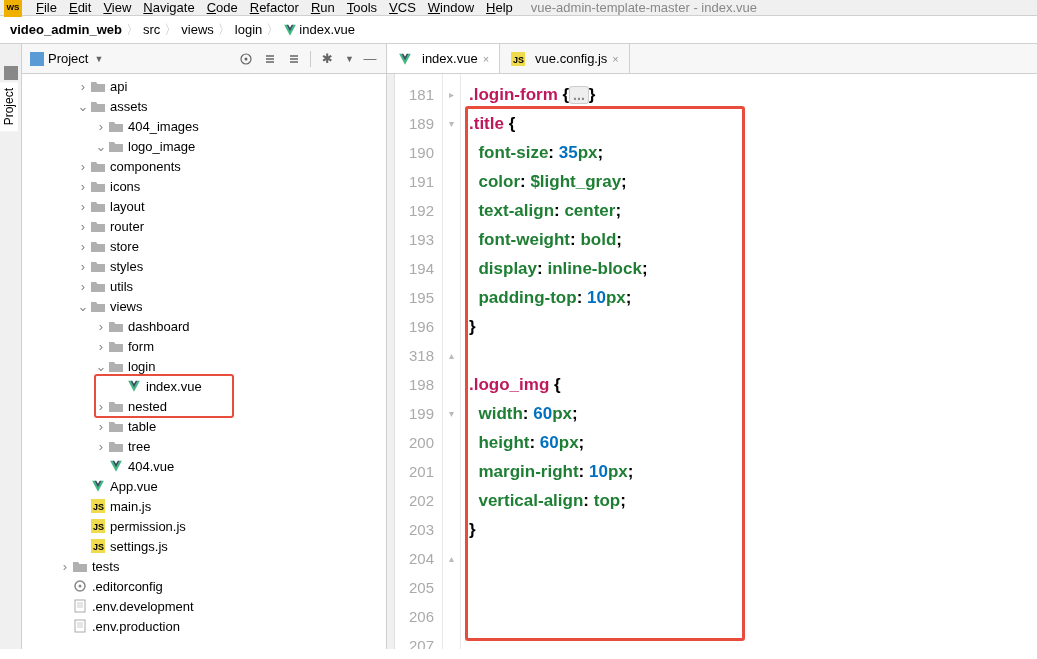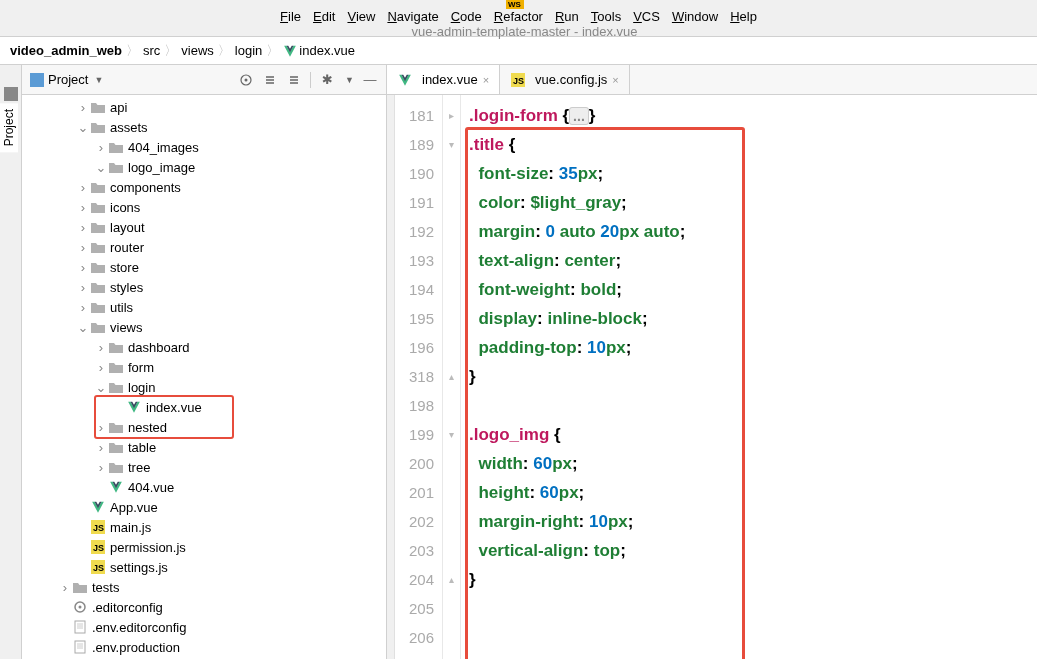--- a/index.html
+++ b/index.html
@@ -1,18 +1,18 @@
 <!DOCTYPE html>
 <html><head>
 <meta charset="utf-8">
 <style>
 * { margin: 0; padding: 0; box-sizing: border-box; font-family: "Segoe UI", Arial, sans-serif; }
 body { background: #fff; font-size: 13px; color: #000; overflow: hidden; width: 1037px; height: 659px; }
 
-.menubar { height: 37px; background: #f0f0f0; display: flex; align-items: center; padding: 0 20px; border-bottom: 1px solid #d0d0d0; flex-direction: column; }
+.menubar { height: 16px; background: #f0f0f0; display: flex; align-items: center; padding: 0 4px; border-bottom: 1px solid #d0d0d0; }
 .ws-icon { width: 18px; height: 18px; background: #f0b000; color: #000; font-size: 8px; font-weight: bold; display: flex; align-items: center; justify-content: center; margin-right: 8px; }
 .menu-item { padding: 2px 6px; cursor: pointer; }
 .menu-item u { text-decoration: underline; }
 .title-suffix { margin-left: 12px; color: #888; }
 
 .navbar { height: 28px; background: #fff; display: flex; align-items: center; padding: 0 10px; border-bottom: 1px solid #d0d0d0; font-size: 13px; }
 .nav-sep { color: #bbb; margin: 0 4px; font-size: 13px; }
 .nav-item { color: #000; }
 .nav-item.bold { font-weight: bold; }
 .vue-mini { width: 14px; height: 14px; display: inline-block; vertical-align: middle; margin-right: 2px; }
@@ -395,21 +395,21 @@
         </div>
         <div class="tree-row">
           <span class="tree-indent" style="width: 36px;"></span>
           <span class="tree-arrow empty" style="color: rgb(136, 136, 136); font-size: 13px;">·</span>
           <span class="tree-icon">
             <svg width="14" height="14" viewBox="0 0 14 14">
               <rect x="2" y="1" width="10" height="12" fill="#fff" stroke="#aaa"></rect>
               <path d="M4 4h6M4 6h6M4 8h6" stroke="#ccc"></path>
             </svg>
           </span>
-          <span class="tree-label">.env.editorconfig</span>
+          <span class="tree-label">.env.development</span>
         </div>
         <div class="tree-row">
           <span class="tree-indent" style="width: 36px;"></span>
           <span class="tree-arrow empty" style="color: rgb(136, 136, 136); font-size: 13px;">·</span>
           <span class="tree-icon">
             <svg width="14" height="14" viewBox="0 0 14 14">
               <rect x="2" y="1" width="10" height="12" fill="#fff" stroke="#aaa"></rect>
               <path d="M4 4h6M4 6h6M4 8h6" stroke="#ccc"></path>
             </svg>
           </span>
@@ -487,21 +487,20 @@
           <div class="fold-mark"></div>
           <div class="fold-mark"></div>
           <div class="fold-mark"></div>
         </div>
       <div class="code-area" id="code">
         <div class="code-redbox" style="left:4px; top:32px; width:280px; height:535px;"></div>
       <div class="code-line"><span class="k-sel">.login-form </span><span class="k-brace">{</span><span class="k-folded">...</span><span class="k-brace">}</span></div>
           <div class="code-line"><span class="k-sel">.title </span><span class="k-brace">{</span></div>
           <div class="code-line"><span>  </span><span class="k-prop">font-size</span><span class="k-brace">: </span><span class="k-num">35</span><span class="k-unit">px</span><span class="k-brace">;</span></div>
           <div class="code-line"><span>  </span><span class="k-prop">color</span><span class="k-brace">: </span><span class="k-val">$light_gray</span><span class="k-brace">;</span></div>
-          <div class="code-line"><span>  </span><span class="k-prop">margin</span><span class="k-brace">: </span><span class="k-num">0</span><span> </span><span class="k-val">auto</span><span> </span><span class="k-num">20</span><span class="k-unit">px</span><span> </span><span class="k-val">auto</span><span class="k-brace">;</span></div>
           <div class="code-line"><span>  </span><span class="k-prop">text-align</span><span class="k-brace">: </span><span class="k-val">center</span><span class="k-brace">;</span></div>
           <div class="code-line"><span>  </span><span class="k-prop">font-weight</span><span class="k-brace">: </span><span class="k-val">bold</span><span class="k-brace">;</span></div>
           <div class="code-line"><span>  </span><span class="k-prop">display</span><span class="k-brace">: </span><span class="k-val">inline-block</span><span class="k-brace">;</span></div>
           <div class="code-line"><span>  </span><span class="k-prop">padding-top</span><span class="k-brace">: </span><span class="k-num">10</span><span class="k-unit">px</span><span class="k-brace">;</span></div>
           <div class="code-line"><span class="k-brace">}</span></div>
           <div class="code-line"></div>
           <div class="code-line"><span class="k-sel">.logo_img </span><span class="k-brace">{</span></div>
           <div class="code-line"><span>  </span><span class="k-prop">width</span><span class="k-brace">: </span><span class="k-num">60</span><span class="k-unit">px</span><span class="k-brace">;</span></div>
           <div class="code-line"><span>  </span><span class="k-prop">height</span><span class="k-brace">: </span><span class="k-num">60</span><span class="k-unit">px</span><span class="k-brace">;</span></div>
           <div class="code-line"><span>  </span><span class="k-prop">margin-right</span><span class="k-brace">: </span><span class="k-num">10</span><span class="k-unit">px</span><span class="k-brace">;</span></div>

